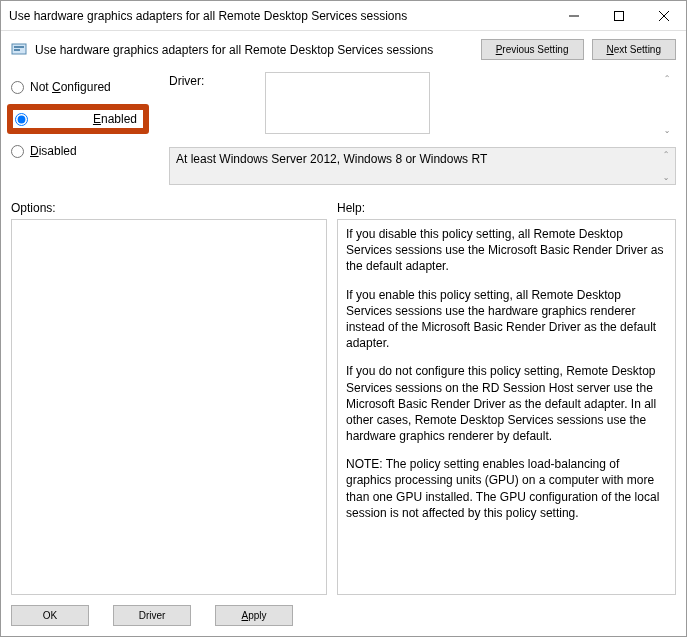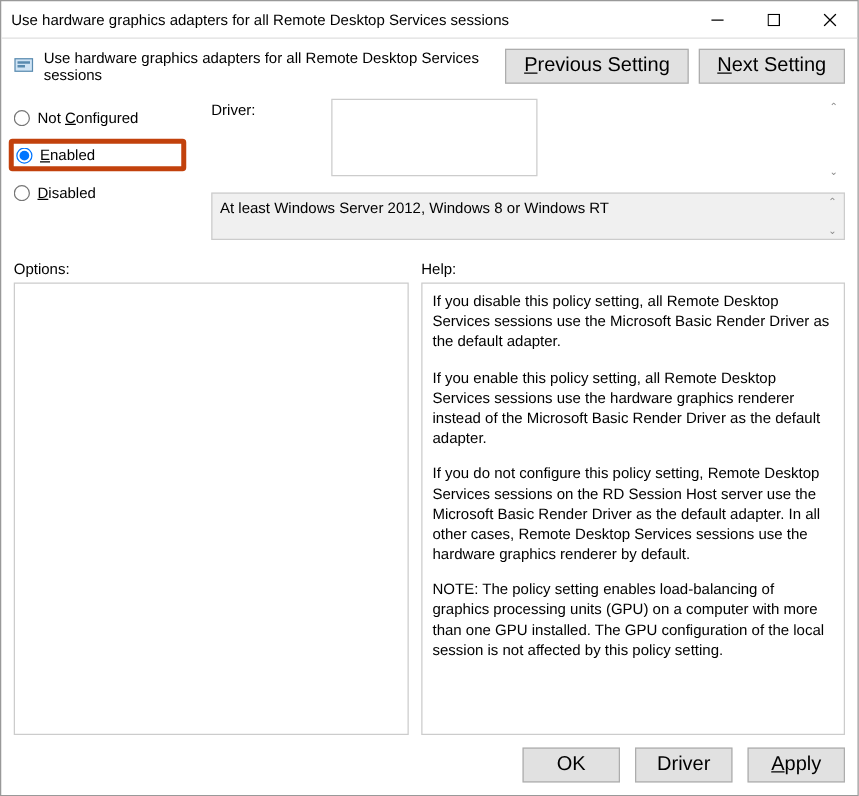--- a/index.html
+++ b/index.html
@@ -37,33 +37,33 @@
       gap: 8px;
     }
     .header-row .icon-box { width: 16px; height: 16px; }
     .header-title { flex: 1; font-size: 12px; }
     .hdr-btns { display: flex; gap: 8px; }
     .btn {
       background: #e1e1e1;
       border: 1px solid #adadad;
       padding: 4px 14px;
       font-family: inherit;
-      font-size: 16px;
+      font-size: 10px;
       cursor: pointer;
     }
     .btn u { text-decoration: underline; }
     .config-area {
       display: flex;
       padding: 0 10px 10px 10px;
       gap: 28px;
     }
     .radio-col { width: 130px; padding-top: 6px; }
     .radio-row { display: flex; align-items: center; gap: 6px; margin-bottom: 12px; padding: 2px 0; }
     .radio-row input { margin: 0; }
-    .highlight { border: 4px solid #c2410c; border-radius: 3px; padding: 2px 6px 2px 2px; margin: -4px -8px 8px -4px; }
+    .highlight { border: 6px solid #c2410c; border-radius: 3px; padding: 2px 6px 2px 2px; margin: -4px -8px 8px -4px; justify-content: space-between; }
     .fields-col { flex: 1; display: flex; flex-direction: column; gap: 10px; }
     .field-row { display: flex; gap: 8px; }
     .field-label { width: 88px; padding-top: 2px; }
     .comment-box {
       flex: 1; height: 62px;
       border: 1px solid #ccc;
       background: #fff;
       resize: none;
       font-family: inherit;
       font-size: 12px;
@@ -105,22 +105,21 @@
       border: 1px solid #ccc;
       background: #fff;
       padding: 6px 8px;
       overflow-y: scroll;
       font-size: 12px;
       line-height: 1.35;
     }
     .help-pane p { margin-bottom: 12px; }
     .footer {
       display: flex;
-      justify-content: flex-end;
-      gap: 12px;
+      gap: 24px;
       padding: 10px;
     }
     .footer .btn { min-width: 78px; }
     ::-webkit-scrollbar { width: 16px; }
     ::-webkit-scrollbar-track { background: #f0f0f0; }
     ::-webkit-scrollbar-thumb { background: #c0c0c0; }
   </style>
 </head>
 <body>
 

